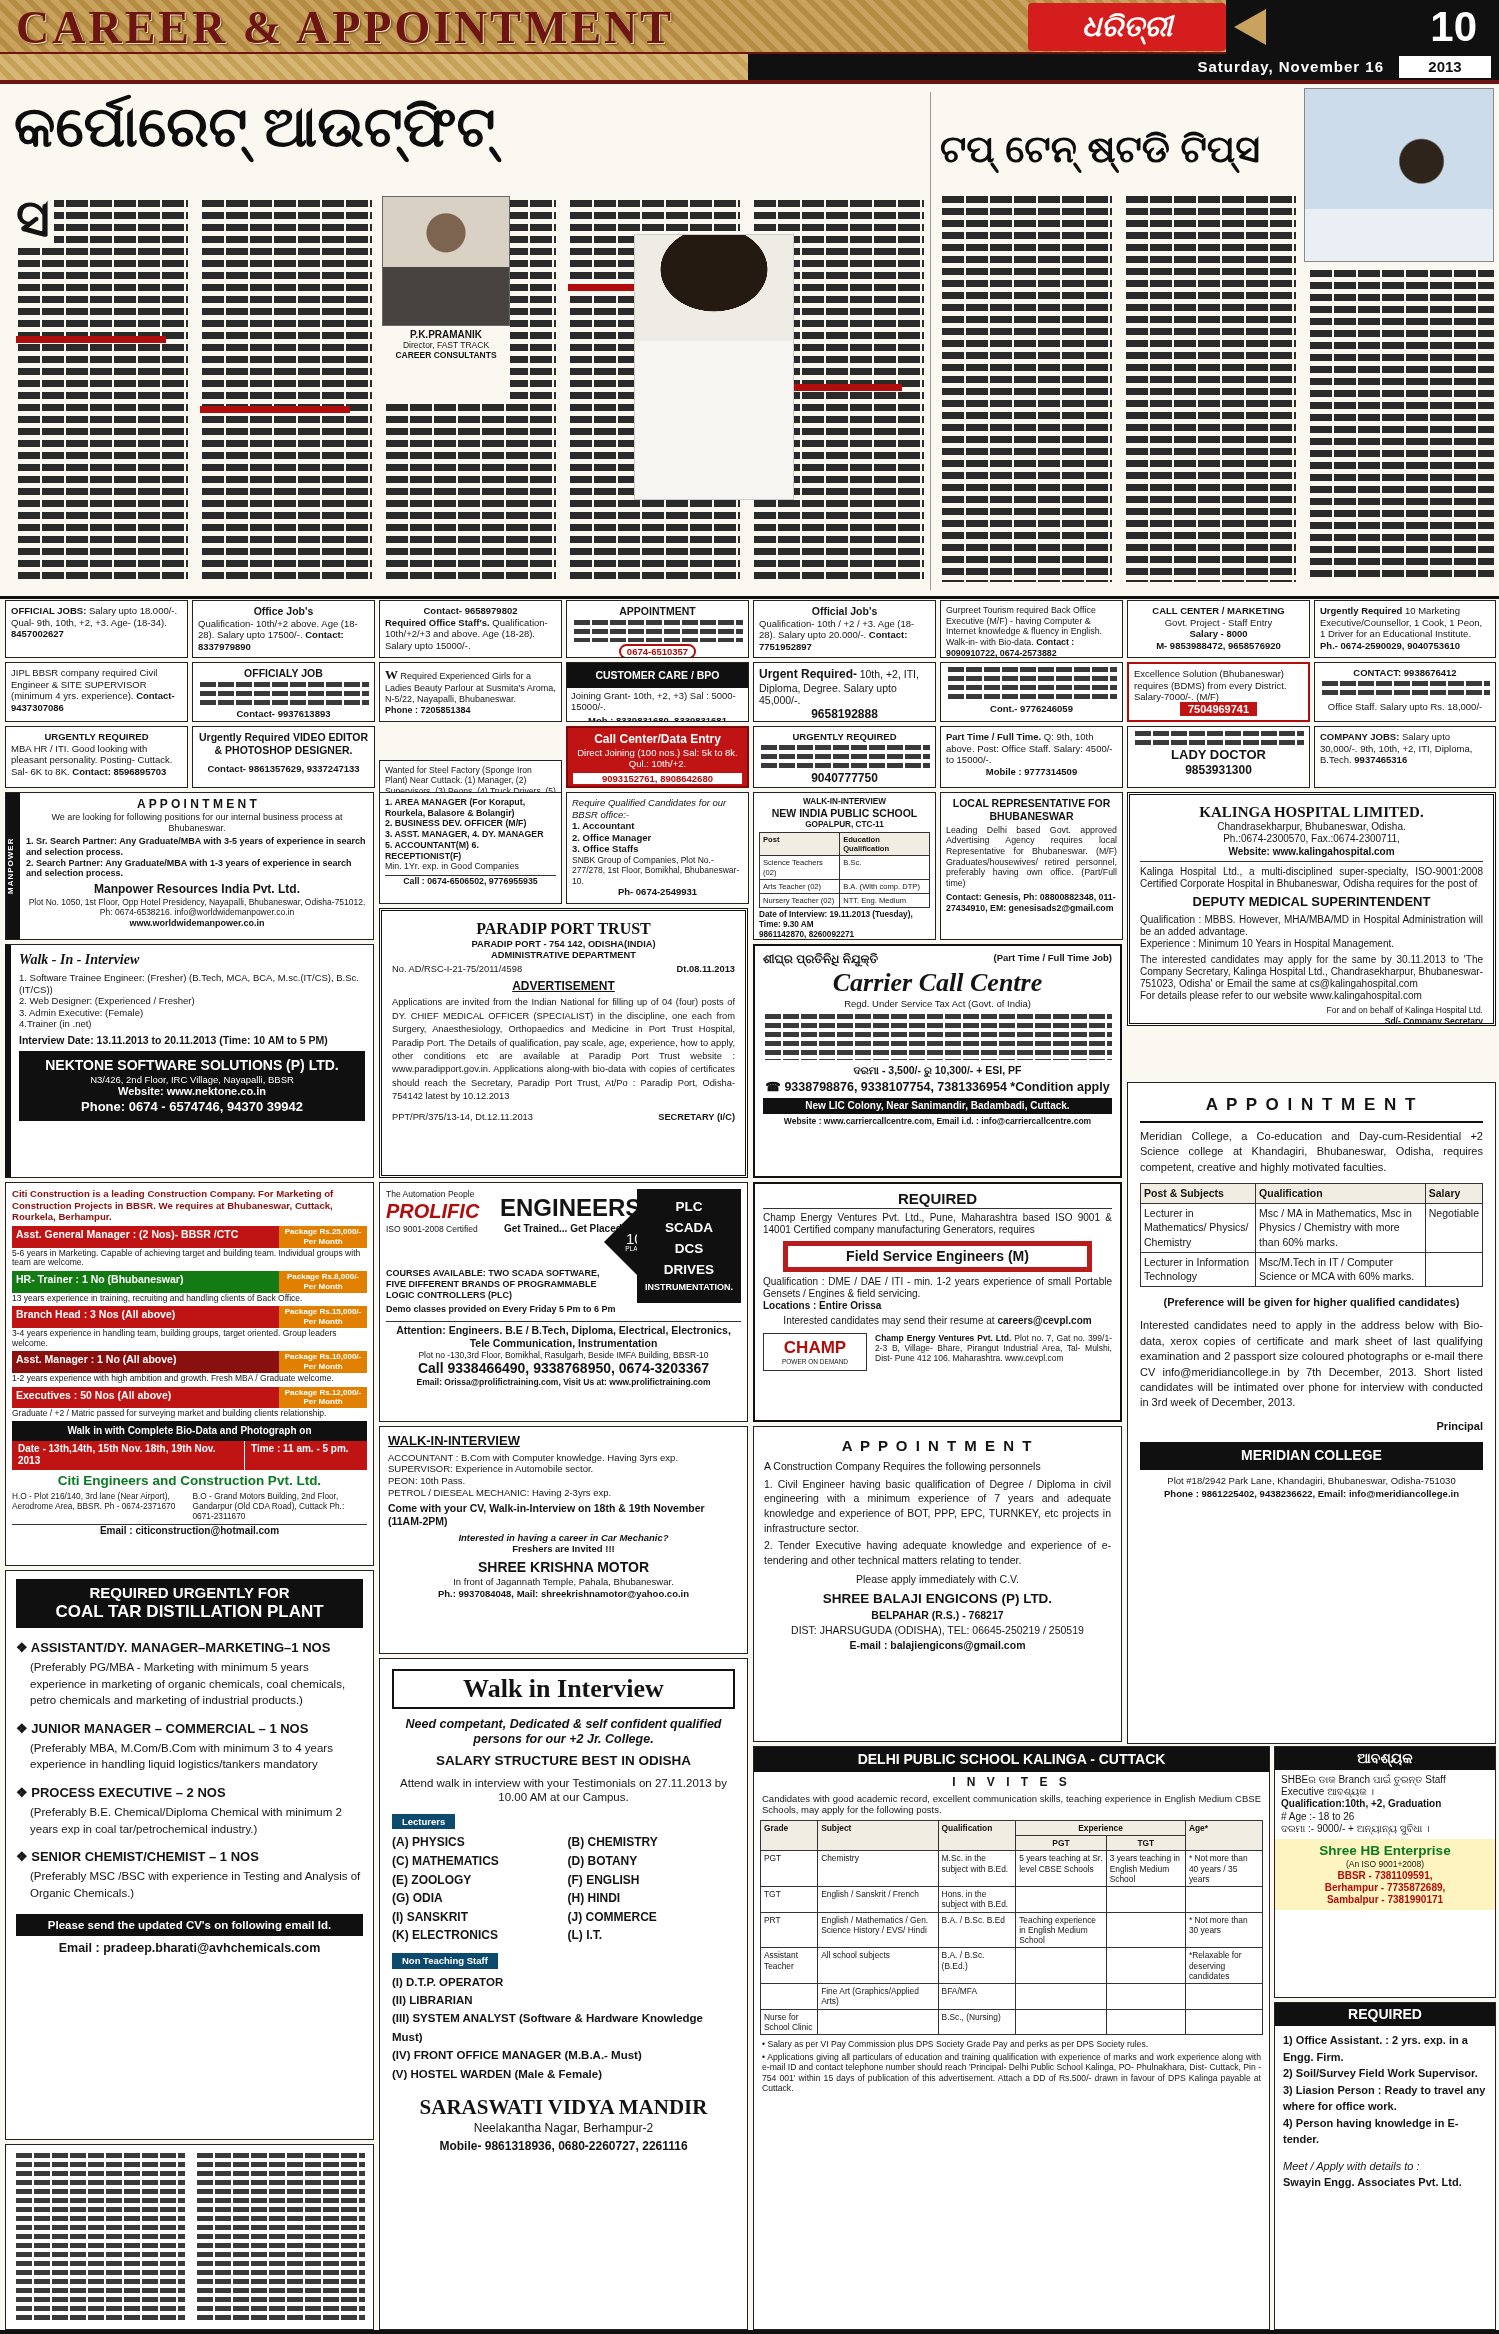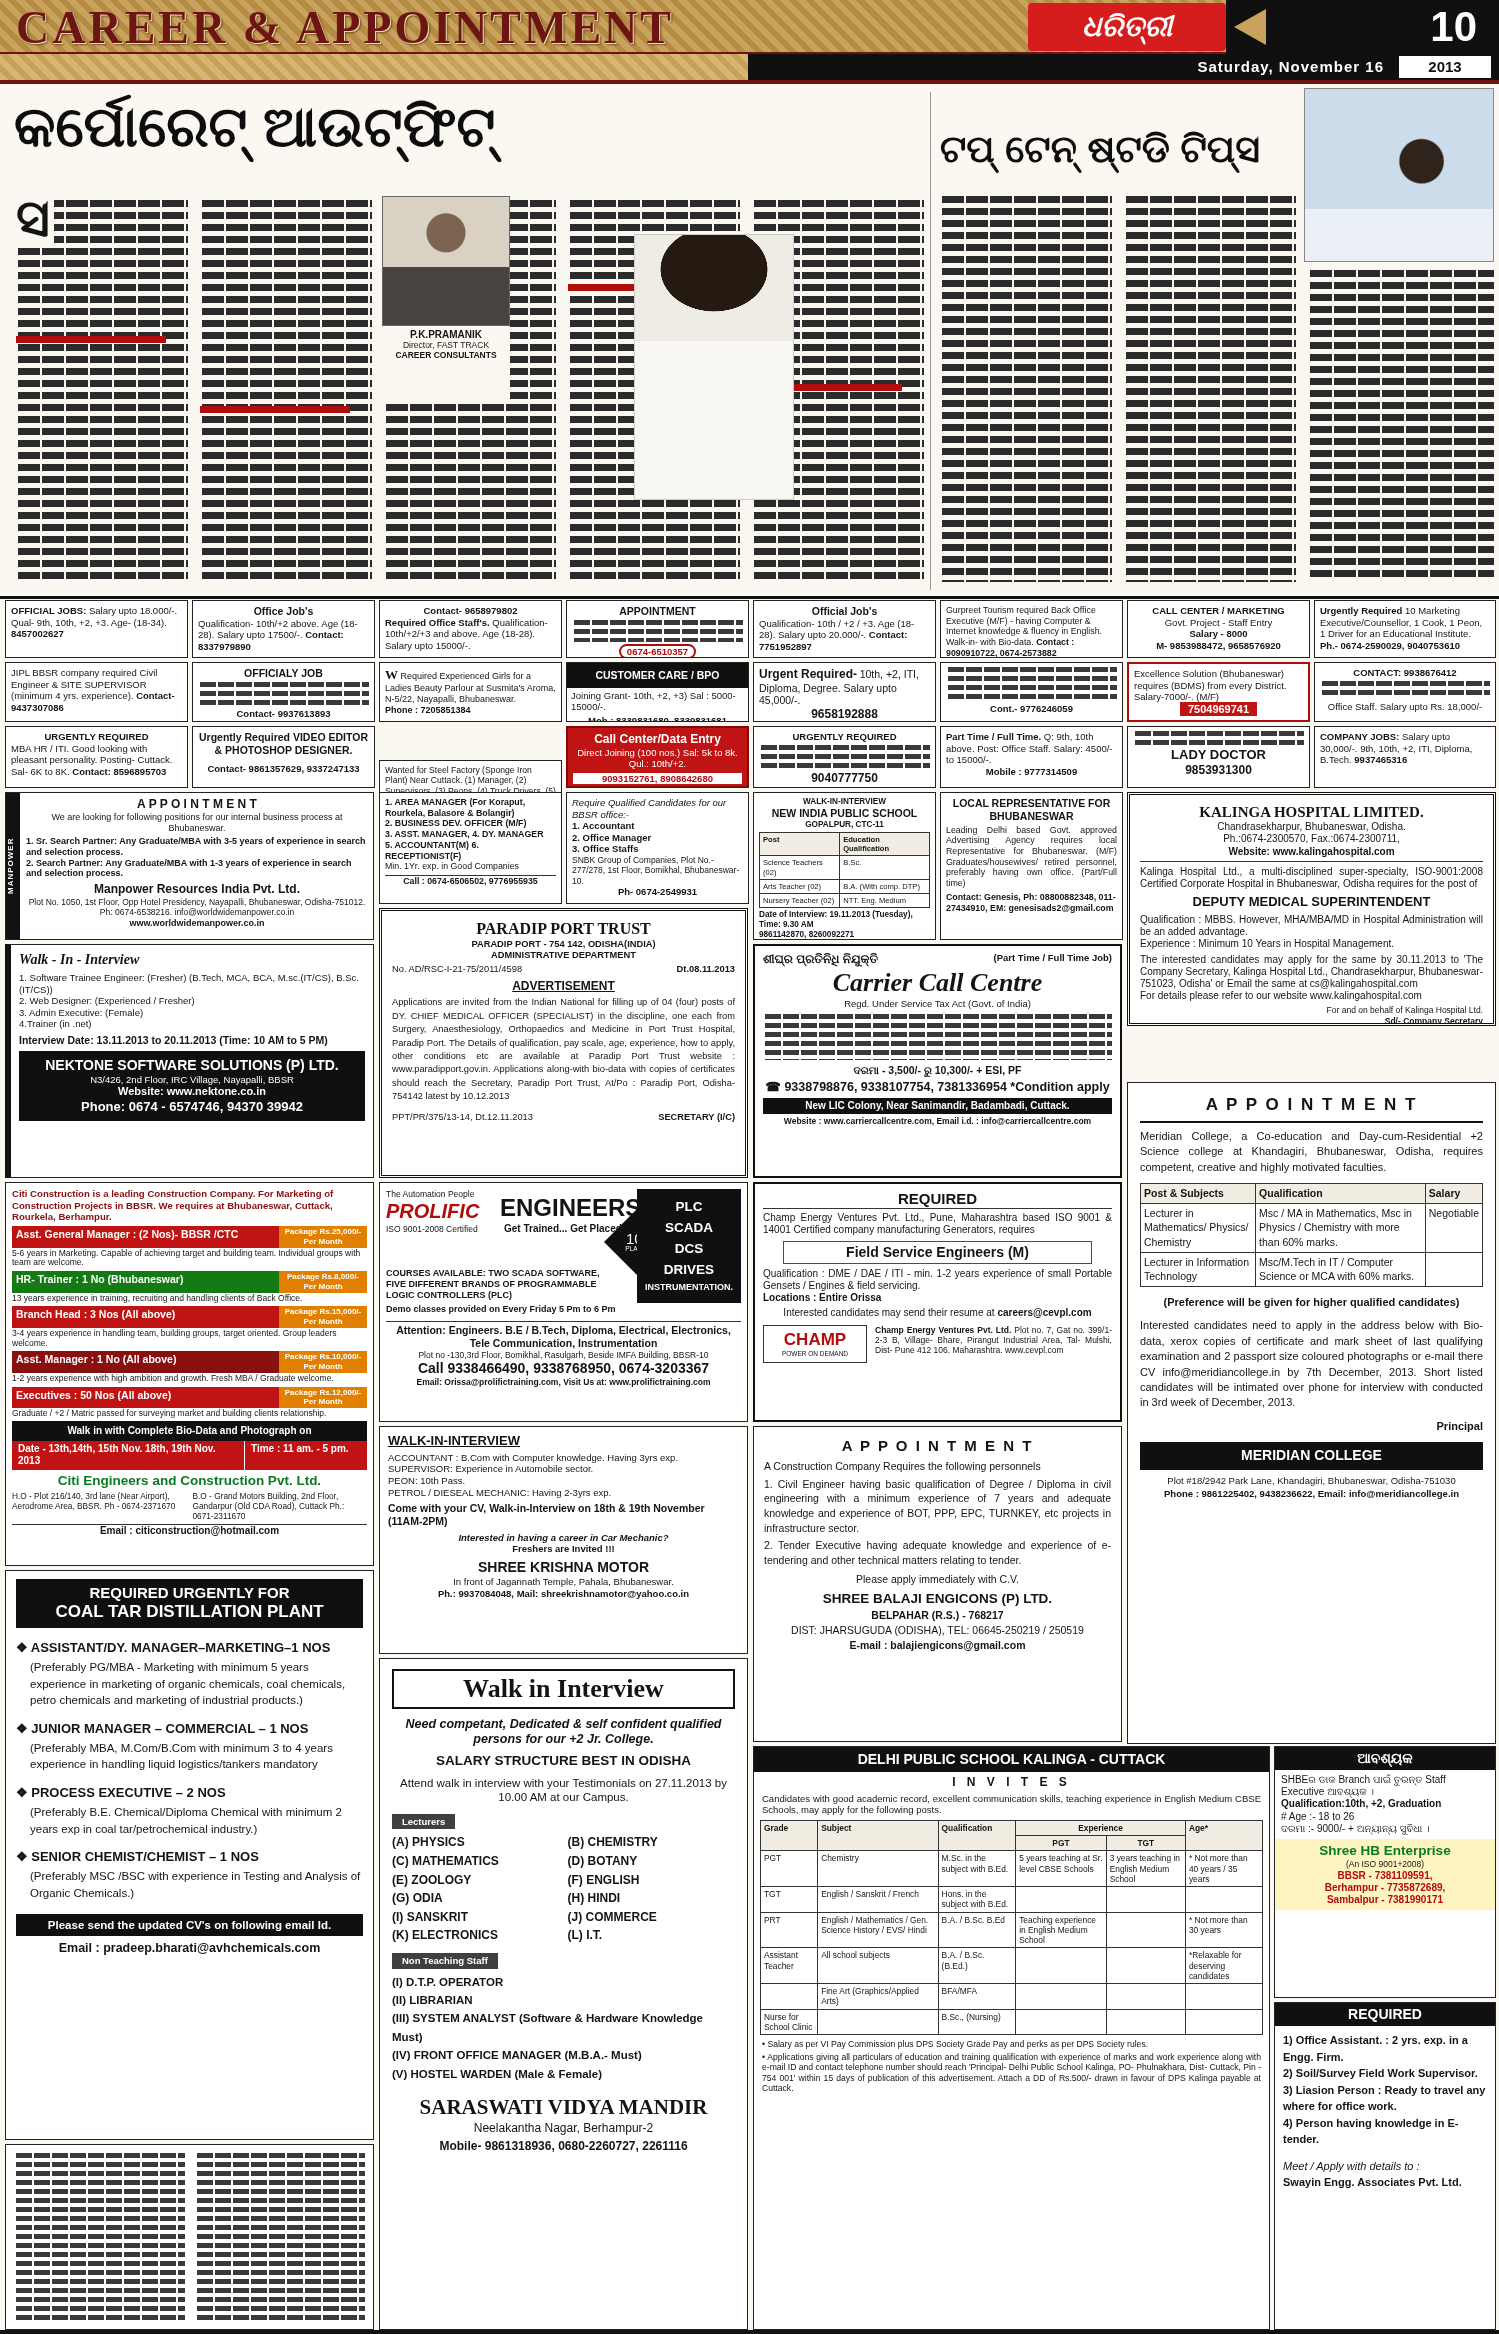--- a/index.html
+++ b/index.html
@@ -44,21 +44,21 @@
 .pos{display:flex;align-items:stretch;margin-top:3px}
 .pos .pt{flex:1;color:#fff;font-weight:bold;font-size:10.5px;padding:2px 4px}
 .pos .pk{width:88px;background:#e07f00;color:#fff;font-size:8px;font-weight:bold;padding:1px 2px;text-align:center}
 .pd{font-size:8.5px;line-height:1.15;margin:1px 0 2px}
 .bg-red{background:#c01414}.bg-grn{background:#147a14}.bg-drd{background:#8a0f0f}.yel{color:#ffe23c}
 .dt{display:flex;background:#c01414;color:#fff;font-weight:bold;font-size:10px}
 .dt div{padding:2px 6px}
 .diam{position:absolute;left:236px;top:30px;width:58px;height:58px;background:#101010;transform:rotate(45deg);display:flex;align-items:center;justify-content:center}
 .diam-in{transform:rotate(-45deg);color:#fff;text-align:center;line-height:1}
 .plcbox{position:absolute;right:6px;top:6px;width:104px;background:#101010;color:#fff;text-align:center;font-weight:bold;padding:8px 2px;font-size:13.5px;line-height:1.55}
-.blkchip{display:inline-block;background:#404040;color:#fff;font-weight:bold;padding:2px 10px}
+.blkchip{display:inline-block;background:#0c4a6e;color:#fff;font-weight:bold;padding:2px 10px}
 .lgrid{display:grid;grid-template-columns:1fr 1fr;gap:4px 8px;font-weight:bold;font-size:12px}
 .botrule{position:absolute;left:0;top:2330px;width:1499px;height:4px;background:#111}
 </style>
 </head>
 <body>
 
 <div class="banner">
   <div class="sect-title">CAREER &amp; APPOINTMENT</div>
   <div class="masthead">ଧରିତ୍ରୀ</div>
   <div class="blackwing">
@@ -397,21 +397,21 @@
   <div class="b" style="width:220px;margin-top:34px;font-size:9px">COURSES AVAILABLE: TWO SCADA SOFTWARE, FIVE DIFFERENT BRANDS OF PROGRAMMABLE LOGIC CONTROLLERS (PLC)</div>
   <div class="b" style="width:240px;font-size:9px;margin-top:3px">Demo classes provided on Every Friday 5 Pm to 6 Pm</div>
   <div class="b c" style="font-size:10.5px;border-top:1px solid #333;margin-top:6px;padding-top:2px">Attention: Engineers. B.E / B.Tech, Diploma, Electrical, Electronics, Tele Communication, Instrumentation</div>
   <div class="c xs">Plot no -130,3rd Floor, Bomikhal, Rasulgarh, Beside IMFA Building, BBSR-10</div>
   <div class="b c" style="font-size:14px">Call 9338466490, 9338768950, 0674-3203367</div>
   <div class="b c xs">Email: Orissa@prolifictraining.com, Visit Us at: www.prolifictraining.com</div>
 </div>
 <div class="ad" style="left:753px;top:1182px;width:369px;height:240px;border:2px solid #111;padding:6px 8px;font-size:10px">
   <div class="b c" style="font-size:15px;border-bottom:1px solid #333">REQUIRED</div>
   <div class="j" style="margin-top:3px">Champ Energy Ventures Pvt. Ltd., Pune, Maharashtra based ISO 9001 &amp; 14001 Certified company manufacturing Generators, requires</div>
-  <div class="b c" style="font-size:14px;border:1px solid #b91c1c;margin:4px 20px;padding:2px">Field Service Engineers (M)</div>
+  <div class="b c" style="font-size:14px;border:5px solid #b91c1c;margin:4px 20px;padding:2px">Field Service Engineers (M)</div>
   <div class="j">Qualification : DME / DAE / ITI - min. 1-2 years experience of small Portable Gensets / Engines &amp; field servicing.</div>
   <div class="b">Locations : Entire Orissa</div>
   <div class="c" style="margin-top:3px"><span>Interested candidates may send their resume at</span> <span class="b">careers@cevpl.com</span></div>
   <div style="display:flex;gap:8px;margin-top:5px;align-items:stretch">
     <div style="width:104px;border:1px solid #333;text-align:center;padding:4px">
       <div class="b r" style="font-size:17px">CHAMP</div>
       <div style="font-size:6.5px">POWER ON DEMAND</div>
     </div>
     <div class="xs j" style="flex:1"><span class="b">Champ Energy Ventures Pvt. Ltd.</span> <span>Plot no. 7, Gat no. 399/1-2-3 B, Village- Bhare, Pirangut Industrial Area, Tal- Mulshi, Dist- Pune 412 106. Maharashtra. www.cevpl.com</span></div>
   </div>

